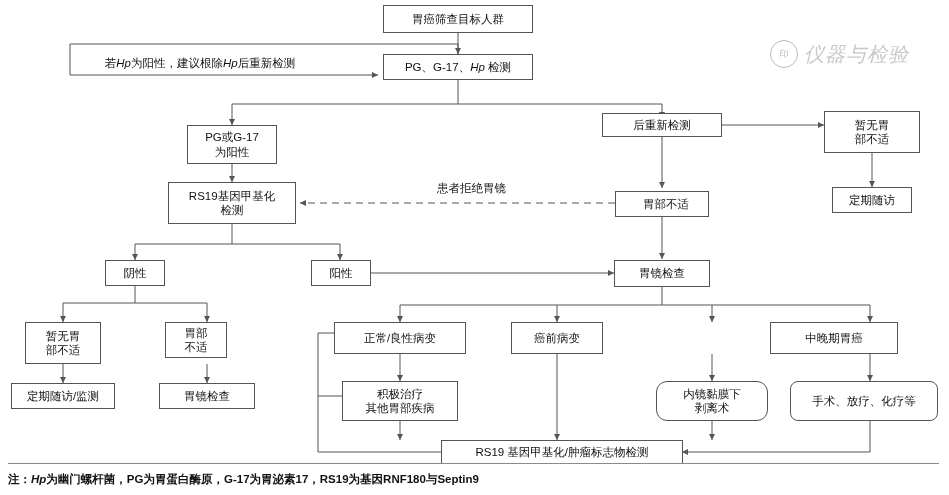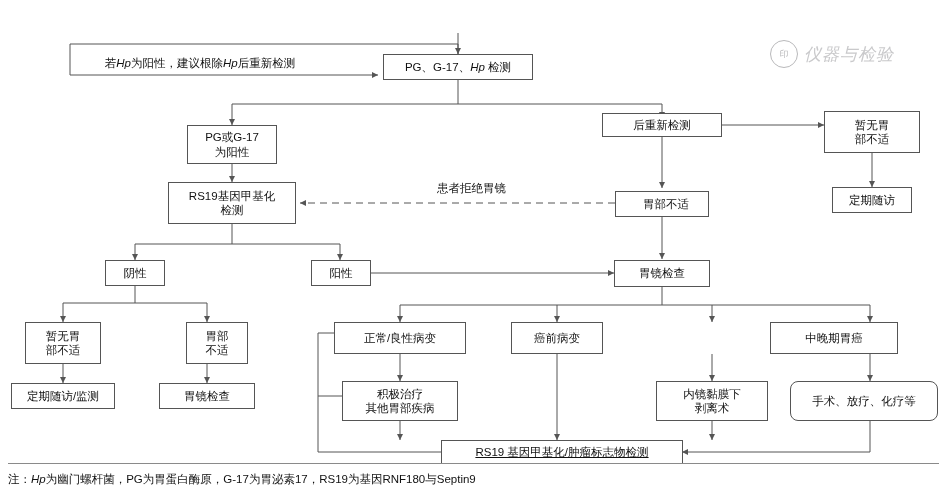--- a/index.html
+++ b/index.html
@@ -41,27 +41,28 @@
     gap:6px;
   }
   .stamp .seal{
     width:26px;height:26px;border-radius:50%;
     border:1.5px solid #b9b9bb;
     display:flex;align-items:center;justify-content:center;
     font-size:9px;color:#b9b9bb;
   }
   .stamp .wordmark{
     font-family:Liberation Mono, monospace;
-    font-size:17px;color:#c9c9cb;letter-spacing:1px;
+    font-size:20px;color:#c9c9cb;letter-spacing:1px;
     font-style:italic;
   }
   .footnote{
     position:absolute;
     left:8px;bottom:8px;
     font-size:11.5px;
+    font-weight:bold;
   }
   .hr{
     position:absolute;left:8px;top:463px;width:931px;height:1px;background:#8a8a8a;
   }
   i{font-style:italic;}
 </style>
 </head>
 <body>
 
 <div id="canvas">
@@ -128,20 +129,21 @@
 
       <line x1="712" y1="421" x2="712" y2="440" marker-end="url(#arrow)"></line>
 
       <path d="M870,421 L870,452 L682,452" marker-end="url(#arrow)"></path>
 
       <path d="M441,452 L318,452 L318,333 L352,333" marker-end="url(#arrow)"></path>
       <path d="M352,396 L318,396"></path>
     </g>
   </svg>
 
+  <div class="node" style="left:383px;top:5px;width:150px;height:28px;">胃癌筛查目标人群</div>
 
   <div class="node" style="left:383px;top:54px;width:150px;height:26px;">
     <span>PG、G-17、<i>Hp</i> 检测</span>
   </div>
 
   <div class="node" style="left:187px;top:125px;width:90px;height:39px;">PG或G-17
 为阳性</div>
 
   <div class="node" style="left:602px;top:113px;width:120px;height:24px;">后重新检测</div>
 
@@ -157,43 +159,43 @@
 
   <div class="node" style="left:105px;top:260px;width:60px;height:26px;">阴性</div>
 
   <div class="node" style="left:311px;top:260px;width:60px;height:26px;">阳性</div>
 
   <div class="node" style="left:614px;top:260px;width:96px;height:27px;">胃镜检查</div>
 
   <div class="node" style="left:25px;top:322px;width:76px;height:42px;">暂无胃
 部不适</div>
 
-  <div class="node" style="left:186px;top:322px;width:62px;height:42px;">胃部
+  <div class="node" style="left:165px;top:322px;width:62px;height:36px;">胃部
 不适</div>
 
   <div class="node" style="left:11px;top:383px;width:104px;height:26px;">定期随访/监测</div>
 
   <div class="node" style="left:159px;top:383px;width:96px;height:26px;">胃镜检查</div>
 
   <div class="node" style="left:511px;top:322px;width:92px;height:32px;">癌前病变</div>
 
   <div class="node" style="left:334px;top:322px;width:132px;height:32px;">正常/良性病变</div>
 
 
   <div class="node" style="left:770px;top:322px;width:128px;height:32px;">中晚期胃癌</div>
 
   <div class="node" style="left:342px;top:381px;width:116px;height:40px;">积极治疗
 其他胃部疾病</div>
 
-  <div class="node" style="left:656px;top:381px;width:112px;height:40px;">内镜黏膜下
+  <div class="node" style="left:656px;top:381px;width:112px;height:40px;border-radius:11px;">内镜黏膜下
 剥离术</div>
 
   <div class="node" style="left:790px;top:381px;width:148px;height:40px;border-radius:8px;">手术、放疗、化疗等</div>
 
-  <div class="node" style="left:441px;top:440px;width:242px;height:24px;text-decoration:underline;">RS19 基因甲基化/肿瘤标志物检测</div>
+  <div class="node" style="left:441px;top:440px;width:242px;height:24px;">RS19 基因甲基化/肿瘤标志物检测</div>
 
   <div class="label" style="left:92px;top:44px;">
     <span>若<i>Hp</i>为阳性，建议根除<i>Hp</i>后重新检测</span>
   </div>
 
   <div class="label" style="left:437px;top:181px;">患者拒绝胃镜</div>
 
   <div class="stamp" style="left:770px;top:40px;">
     <div class="seal">印</div>
     <div class="wordmark">仪器与检验</div>

